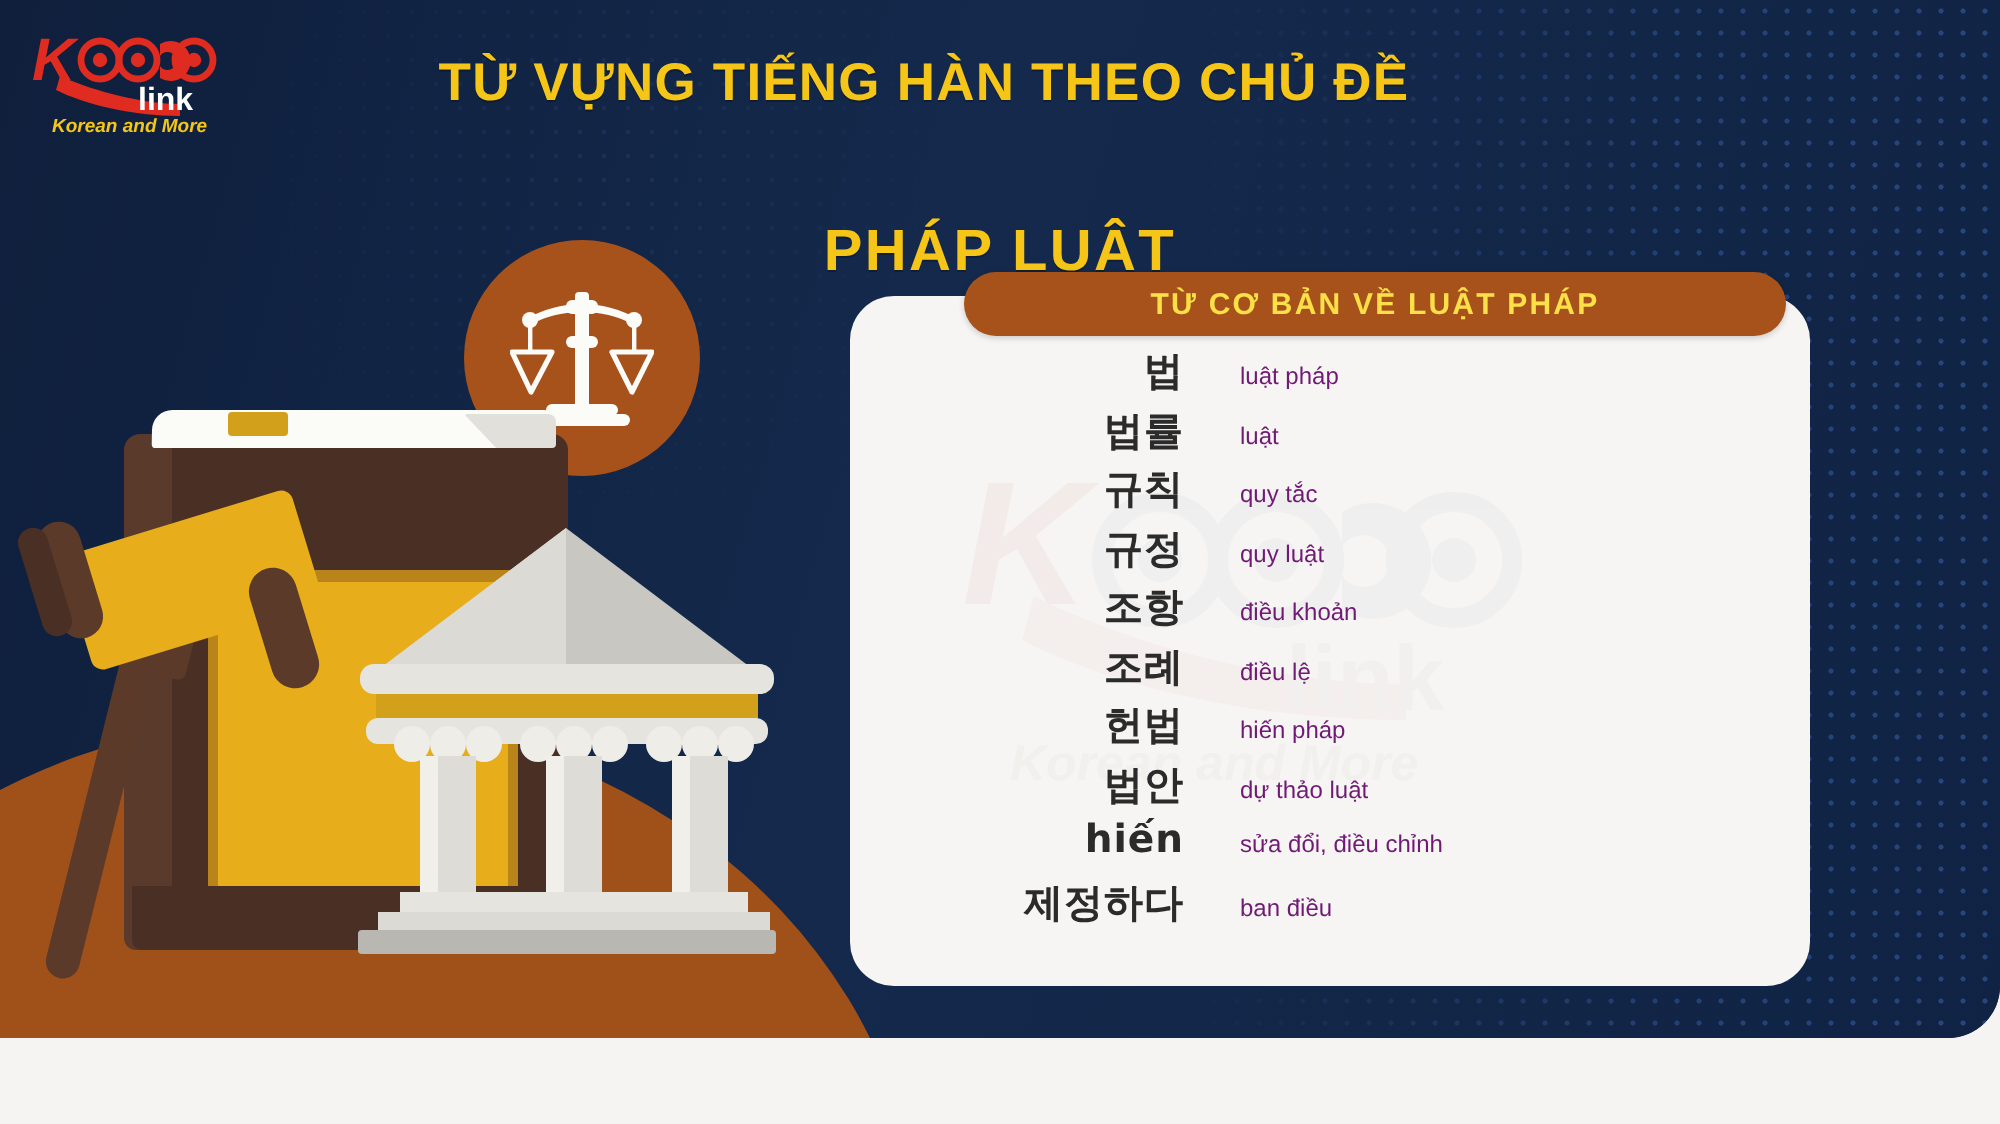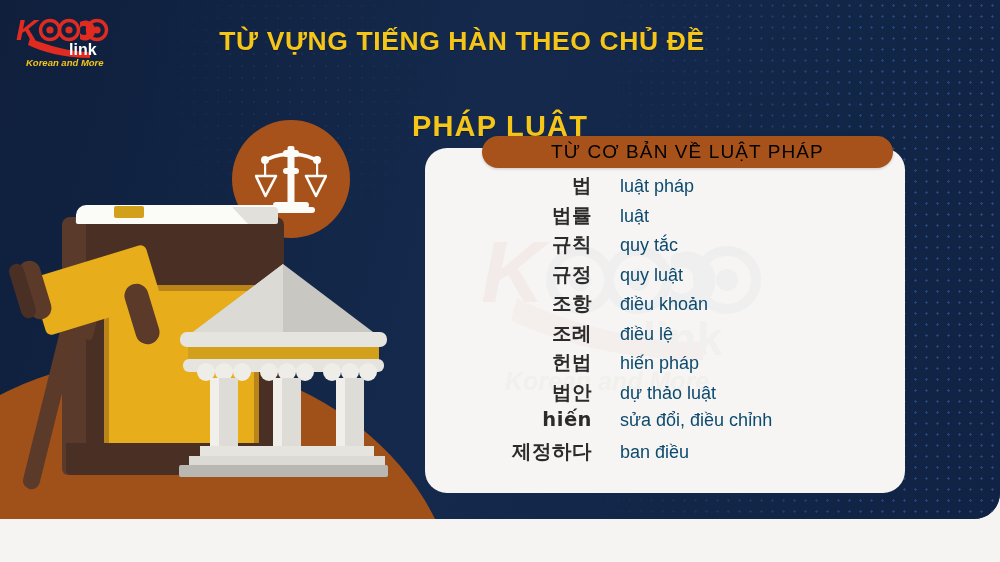--- a/index.html
+++ b/index.html
@@ -145,32 +145,32 @@
   .row{
     display:flex;align-items:baseline;height:29.5px;
   }
   .ko{
     width:195px;text-align:right;padding-right:28px;box-sizing:border-box;
     font-weight:bold;font-size:19.5px;color:#2B2B2B;
     font-family:"DejaVu Sans","Liberation Sans",sans-serif;
     letter-spacing:.5px;
   }
   .vi{
-    font-size:18px;color:#0c4a6e;font-weight:400;
+    font-size:12px;color:#701a75;font-weight:400;
   }
 
   
   .banner{
     position:absolute;left:482px;top:136px;width:411px;height:32px;
     background:#A8521B;border-radius:16px;
     display:flex;align-items:center;justify-content:center;
     box-shadow:0 1px 3px rgba(0,0,0,.18);
   }
   .banner span{
-    color:#000000;font-weight:normal;font-size:19px;letter-spacing:1.1px;
+    color:#fde047;font-weight:bold;font-size:15px;letter-spacing:1.1px;
   }
 </style>
 </head>
 <body>
 
 <div class="stage">
 
   <div class="navy">
     <div class="navy-grad"></div>
     <div class="dots"></div>

